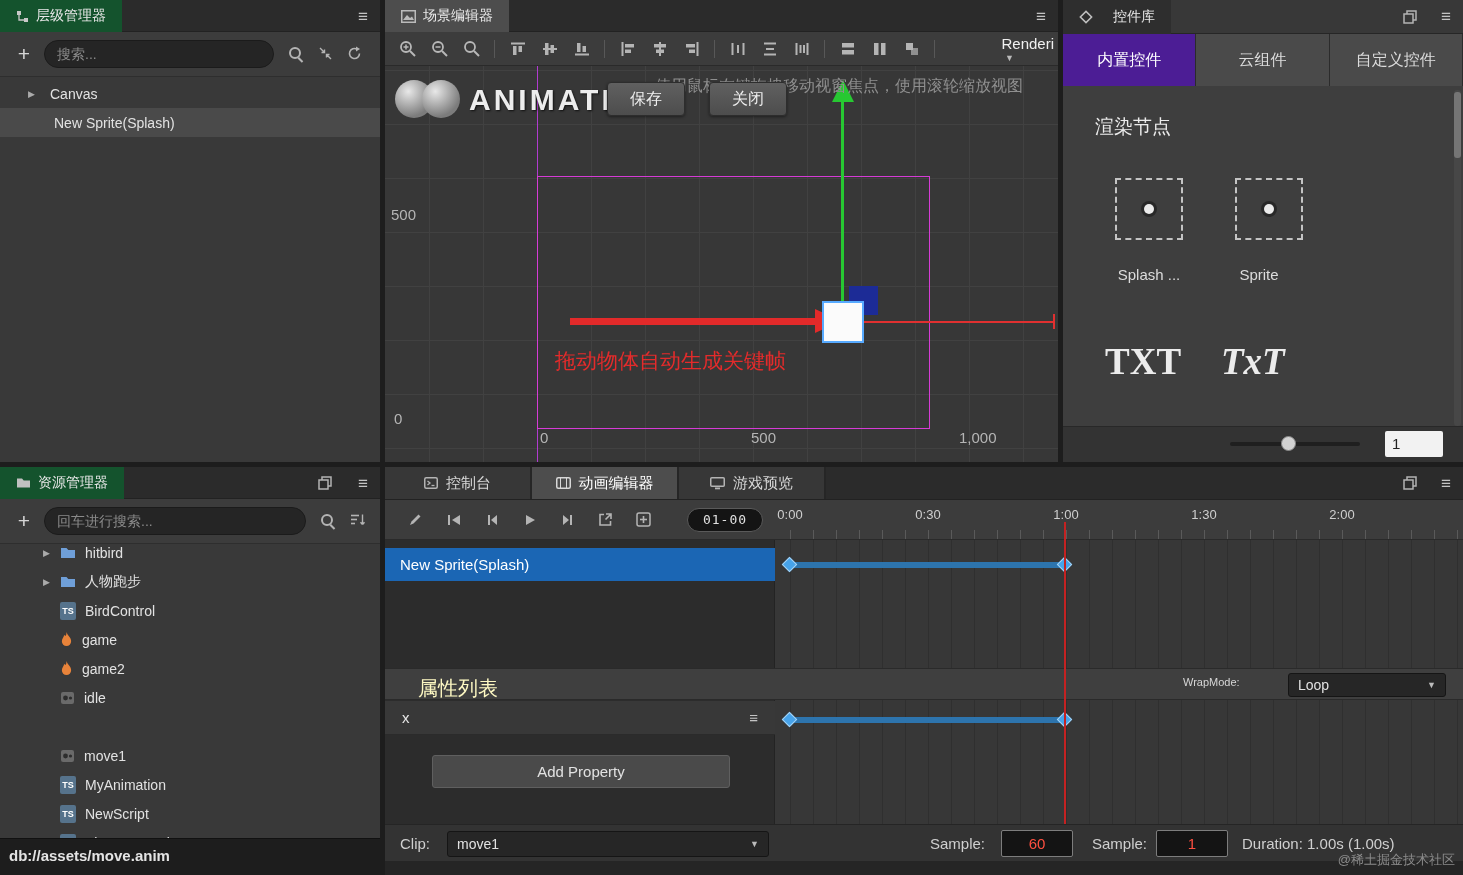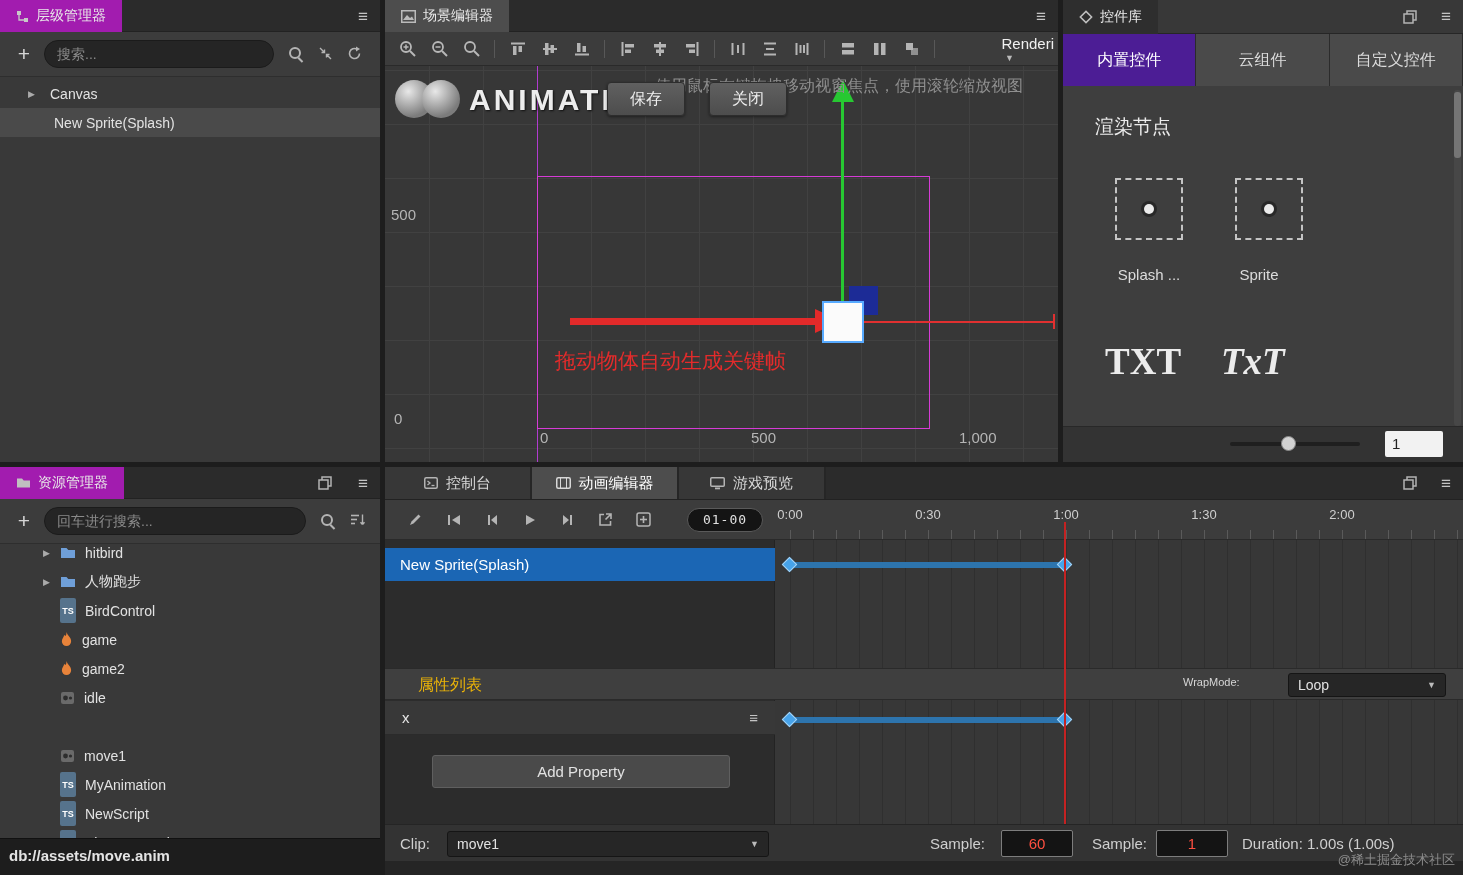--- a/index.html
+++ b/index.html
@@ -5,21 +5,21 @@
 *{margin:0;padding:0;box-sizing:border-box}
 html,body{background:#151515}
 #app{position:relative;width:1463px;height:875px;background:#1d1d1d;font-family:"Liberation Sans",sans-serif;color:#ddd;font-size:14px;overflow:hidden}
 .panel{position:absolute;background:#393939;overflow:hidden}
 svg{display:block}
 .ic{fill:#b4b4b4}
 .burger{font-size:17px;color:#c4c4c4;line-height:1;cursor:pointer}
 .caret{font-size:9px;color:#bbb}
 
 .phead{position:relative;height:32px;background:#2b2b2b;border-bottom:1px solid #222}
-.ptab{position:absolute;left:0;top:0;height:32px;display:flex;align-items:center;gap:7px;padding:0 16px;background:#a21caf;color:#e8e8e8}
+.ptab{position:absolute;left:0;top:0;height:32px;display:flex;align-items:center;gap:7px;padding:0 16px;background:#14532d;color:#e8e8e8}
 .hright{position:absolute;top:8px}
 .ptools{position:relative;height:45px;background:#3c3c3c;border-bottom:1px solid #2e2e2e}
 .plus{position:absolute;left:12px;top:9px;width:24px;height:26px;color:#d5d5d5;font-size:21px;line-height:25px;text-align:center;cursor:pointer}
 .searchbox{position:absolute;left:44px;top:8px;height:28px;background:#252525;border:1px solid #1b1b1b;border-radius:14px;color:#ddd;padding:0 12px;font-size:14px;outline:none;font-family:"Liberation Sans",sans-serif}
 .searchbox::placeholder{color:#8a8a8a}
 .i-search{position:relative;width:16px;height:16px;display:inline-block}
 .i-search::before{content:"";position:absolute;left:1px;top:1px;width:8px;height:8px;border:2px solid #b4b4b4;border-radius:50%}
 .i-search::after{content:"";position:absolute;left:11px;top:11px;width:6px;height:2px;background:#b4b4b4;transform:rotate(45deg);transform-origin:0 0}
 .toolico{position:absolute;top:14px;cursor:pointer}
 
@@ -47,21 +47,21 @@
 .raxis{position:absolute;left:460px;top:255px;width:210px;height:2px;background:#e03030}
 .raxis-end{position:absolute;left:668px;top:248px;width:2px;height:15px;background:#e03030}
 .rarrow{position:absolute;left:185px;top:252px;width:247px;height:7px;background:#e22a2a}
 .rarrow-head{position:absolute;left:430px;top:243px;width:0;height:0;border-top:12px solid transparent;border-bottom:12px solid transparent;border-left:26px solid #e22a2a}
 .navy-sq{position:absolute;left:464px;top:220px;width:29px;height:29px;background:#1c2b96}
 .white-sq{position:absolute;left:437px;top:235px;width:42px;height:42px;background:#fbfbfb;border:2px solid #57aaff}
 .annot{position:absolute;left:170px;top:281px;font-size:21px;color:#e42b2b;white-space:nowrap}
 
 #widgets{left:1063px;top:0;width:400px;height:462px;background:#3e3e3e}
 .whead{position:relative;height:34px;background:#383838;border-bottom:1px solid #262626}
-.wtab{position:absolute;left:0;top:0;height:34px;display:flex;align-items:center;gap:7px;padding:0 16px;background:#2e2e2e;color:#e8e8e8}
+.wtab{position:absolute;left:0;top:0;height:34px;display:flex;align-items:center;gap:20px;padding:0 16px;background:#2e2e2e;color:#e8e8e8}
 .wtabs{position:absolute;left:0;top:34px;width:400px;height:52px;display:flex;background:#2b2b2b}
 .wtabbtn{flex:1;display:flex;align-items:center;justify-content:center;font-size:16px;color:#dcdcdc;background:#4a4a4a;border-right:1px solid #2b2b2b;cursor:pointer}
 .wtabbtn.active{background:#4c1d95;color:#fff}
 .wsection{position:absolute;left:32px;top:114px;font-size:19px;color:#ececec}
 .wbox{position:absolute;width:68px;height:62px;border:2px dashed #c4c4c4;background:#3e3e3e}
 .wbox::after{content:"";position:absolute;left:50%;top:50%;width:10px;height:10px;margin:-5px 0 0 -5px;background:#ececec;border-radius:50%;box-shadow:0 0 0 3px rgba(0,0,0,.35)}
 .wlabel{position:absolute;font-size:15px;color:#dcdcdc;text-align:center;width:110px}
 .wtxt{position:absolute;font-family:"Liberation Serif",serif;font-weight:bold;font-size:37px;color:#ececec}
 .wtxt.italic{font-style:italic;font-weight:600}
 .wscroll-track{position:absolute;right:2px;top:90px;width:7px;height:336px;background:#474747;border-radius:3px}
@@ -69,40 +69,40 @@
 .wbottom{position:absolute;left:0;top:426px;width:400px;height:36px;background:#333;border-top:1px solid #282828}
 .wslider-track{position:absolute;left:167px;top:15px;width:130px;height:4px;background:#1f1f1f;border-radius:2px}
 .wslider-handle{position:absolute;left:218px;top:9px;width:15px;height:15px;border-radius:50%;background:#d2d2d2;border:1px solid #888;cursor:pointer}
 .wzoomval{position:absolute;left:322px;top:4px;width:58px;height:26px;background:#f2f2f2;border-radius:2px;color:#222;font-size:15px;line-height:26px;padding-left:7px}
 
 #assets{left:0;top:467px;width:380px;height:408px}
 .atree{position:absolute;left:0;top:77px;width:380px;height:294px;overflow:hidden}
 .arow{position:absolute;left:0;width:100%;height:29px;display:flex;align-items:center;padding-left:60px;color:#e2e2e2;font-size:14px;gap:9px}
 .arow .arr{position:absolute;left:43px;font-size:9px;color:#aaa}
 .arow.sel{background:#4a4a4a}
-.ts-badge{width:16px;height:25px;background:#56738c;border-radius:2px;color:#fff;font-size:9px;font-weight:bold;display:flex;align-items:center;justify-content:center}
+.ts-badge{width:16px;height:18px;background:#56738c;border-radius:2px;color:#fff;font-size:9px;font-weight:bold;display:flex;align-items:center;justify-content:center}
 .astatus{position:absolute;left:0;top:371px;width:380px;height:37px;background:#1d1d1d;border-top:1px solid #111}
 .astatus span{position:absolute;left:9px;top:8px;font-size:15px;font-weight:bold;color:#e4e4e4}
 
 #bottom{left:385px;top:467px;width:1078px;height:408px;background:#333}
 .btabs{position:relative;height:33px;background:#2b2b2b;border-bottom:1px solid #222;display:flex}
 .btab{width:147px;display:flex;align-items:center;justify-content:center;gap:8px;font-size:15px;color:#d8d8d8;background:#373737;border-right:2px solid #262626;cursor:pointer}
 .btab.active{background:#4d4d4d;color:#fff}
 .btools{position:absolute;left:0;top:33px;width:390px;height:40px;background:#3c3c3c;border-bottom:1px solid #2a2a2a;display:flex;align-items:center;gap:13px;padding:0 12px 0 18px;z-index:2}
 .framebox{margin-left:auto;width:76px;height:24px;background:#141414;border:1px solid #5a5a5a;border-radius:12px;color:#e0e0e0;font-family:"DejaVu Sans Mono",monospace;font-size:13px;display:flex;align-items:center;justify-content:center;letter-spacing:1px}
 .bruler{position:absolute;left:390px;top:33px;width:688px;height:40px;background:#3c3c3c;border-bottom:1px solid #2a2a2a}
 .bruler .tlab{position:absolute;top:7px;width:44px;text-align:center;font-size:13px;color:#cfcfcf}
 .bruler-ticks{position:absolute;left:15px;right:0;bottom:0;height:9px;background:repeating-linear-gradient(90deg,#5a5a5a 0 1px,transparent 1px 23px)}
 .bleft{position:absolute;left:0;top:73px;width:390px;height:284px;background:#2c2c2c;border-right:1px solid #232323}
 .btl{position:absolute;left:390px;top:73px;width:688px;height:284px;background-color:#373737;background-image:repeating-linear-gradient(90deg,#2f2f2f 0 1px,transparent 1px 23px),repeating-linear-gradient(90deg,#262626 0 1px,transparent 1px 138px);background-position:15px 0}
 .trackrow{position:absolute;left:0;top:81px;width:390px;height:33px;background:#1b66b4;color:#fff;display:flex;align-items:center;padding-left:15px;font-size:15px;z-index:2}
 .kfbar{position:absolute;height:6px;background:#2d74ad;z-index:2}
 .kf{position:absolute;width:11px;height:11px;background:#47a3ea;border:1px solid #a8d4f5;transform:rotate(45deg);z-index:3;cursor:pointer}
 .propsbar{position:absolute;left:0;top:201px;width:1078px;height:32px;background:#3f3f3f;border-top:1px solid #2a2a2a;border-bottom:1px solid #2a2a2a;z-index:3}
-.propsbar .ptitle{position:absolute;left:33px;top:6px;font-size:16px;color:#eab308}
+.propsbar .ptitle{position:absolute;left:33px;top:6px;font-size:20px;color:#fef9c3}
 .propsbar .wlbl{position:absolute;left:798px;top:7px;font-size:11px;color:#d6d6d6}
 .dd{background:#262626;border:1px solid #151515;border-radius:3px;color:#e2e2e2;display:flex;align-items:center;padding:0 9px;font-size:14px;cursor:pointer}
 .dd .caret{margin-left:auto}
 .wrapdd{position:absolute;left:903px;top:4px;width:158px;height:24px}
 .xrow{position:absolute;left:0;top:234px;width:390px;height:34px;background:#383838;border-bottom:1px solid #2b2b2b;z-index:2;display:flex;align-items:center;padding:0 17px;font-size:15px;color:#e6e6e6}
 .addprop{position:absolute;left:47px;top:288px;width:298px;height:33px;background:#4a4a4a;border:1px solid #5f5f5f;border-radius:3px;color:#e2e2e2;font-size:15px;z-index:2;cursor:pointer;font-family:"Liberation Sans",sans-serif}
 .playhead{position:absolute;left:679px;top:55px;width:2px;height:302px;background:#c42222;z-index:5}
 .bbar{position:absolute;left:0;top:357px;width:1078px;height:37px;background:#333;border-top:1px solid #252525;z-index:4}
 .blbl{position:absolute;top:10px;font-size:15px;color:#cfcfcf}
 .clipdd{position:absolute;left:62px;top:6px;width:322px;height:26px}

